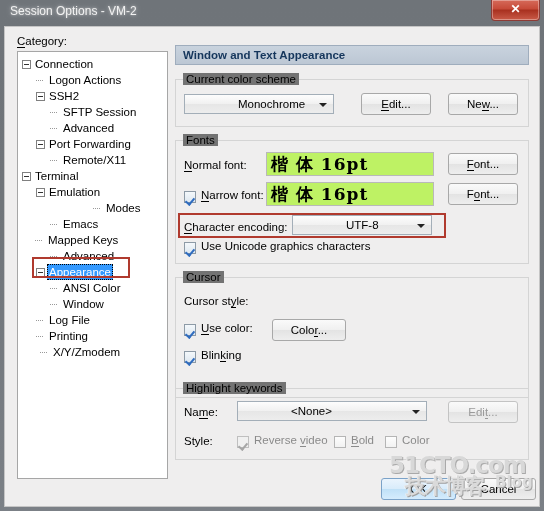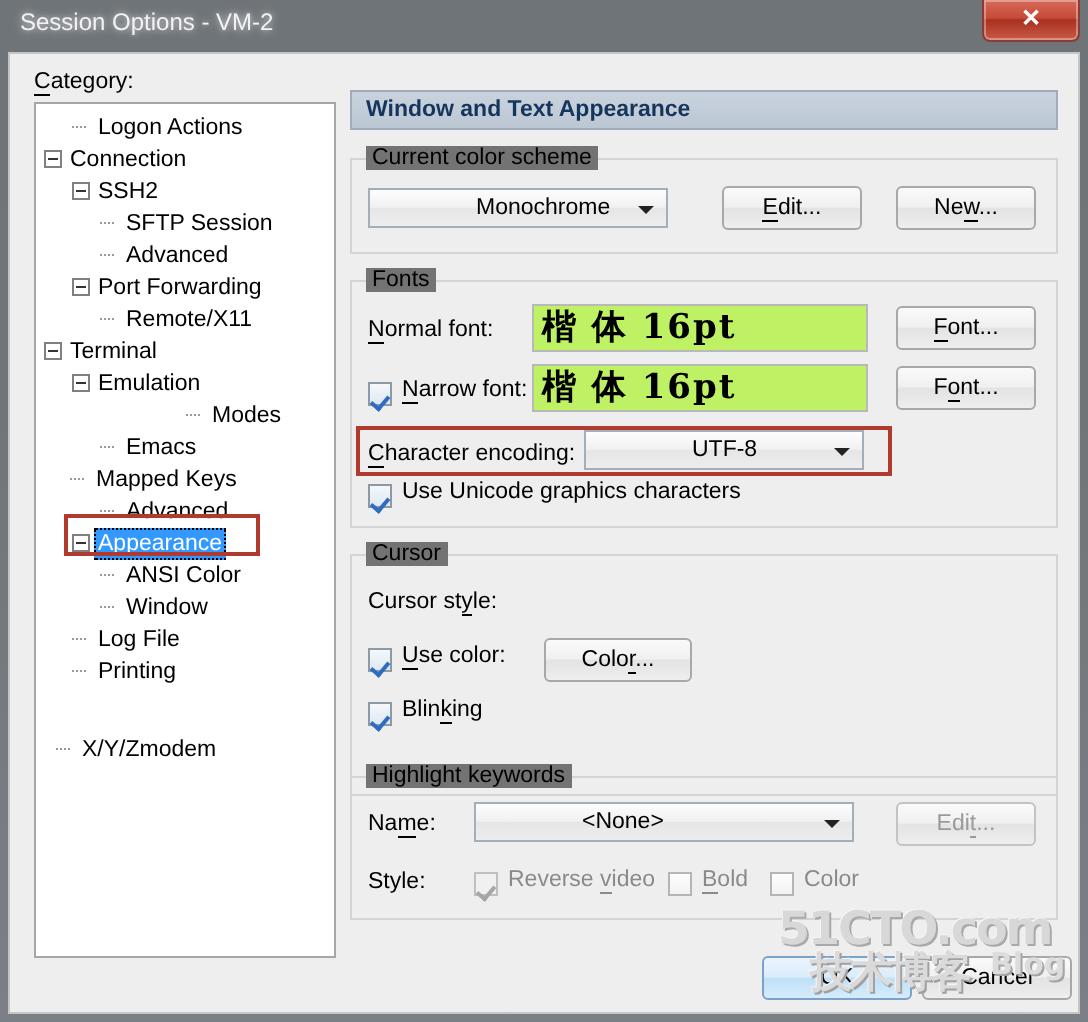--- a/index.html
+++ b/index.html
@@ -354,39 +354,39 @@
       <div class="glyph">✕</div>
     </div>
   </div>
 
   <div id="client">
 
     <div id="category-label"><u>C</u>ategory:</div>
 
     <div id="tree-panel">
       <div id="tree-nodes" style="position:relative; padding-top:4px;">
+          <div class="tnode" style="padding-left: 4px;"><span class="expander"></span><span class="tlabel">Connection</span></div>
           <div class="tnode" style="padding-left: 18px;"><span class="dots"></span><span class="tlabel">Logon Actions</span></div>
-          <div class="tnode" style="padding-left: 4px;"><span class="expander"></span><span class="tlabel">Connection</span></div>
           <div class="tnode" style="padding-left: 18px;"><span class="expander"></span><span class="tlabel">SSH2</span></div>
           <div class="tnode" style="padding-left: 32px;"><span class="dots"></span><span class="tlabel">SFTP Session</span></div>
           <div class="tnode" style="padding-left: 32px;"><span class="dots"></span><span class="tlabel">Advanced</span></div>
           <div class="tnode" style="padding-left: 18px;"><span class="expander"></span><span class="tlabel">Port Forwarding</span></div>
           <div class="tnode" style="padding-left: 32px;"><span class="dots"></span><span class="tlabel">Remote/X11</span></div>
           <div class="tnode" style="padding-left: 4px;"><span class="expander"></span><span class="tlabel">Terminal</span></div>
           <div class="tnode" style="padding-left: 18px;"><span class="expander"></span><span class="tlabel">Emulation</span></div>
           <div class="tnode" style="padding-left: 32px; margin-left: 43px;"><span class="dots"></span><span class="tlabel">Modes</span></div>
           <div class="tnode" style="padding-left: 32px;"><span class="dots"></span><span class="tlabel">Emacs</span></div>
           <div class="tnode" style="padding-left: 17px;"><span class="dots"></span><span class="tlabel">Mapped Keys</span></div>
           <div class="tnode" style="padding-left: 32px;"><span class="dots"></span><span class="tlabel">Advanced</span></div>
           <div class="tnode selected" style="padding-left: 18px;"><span class="expander"></span><span class="tlabel">Appearance</span></div>
           <div class="tnode" style="padding-left: 32px;"><span class="dots"></span><span class="tlabel">ANSI Color</span></div>
           <div class="tnode" style="padding-left: 32px;"><span class="dots"></span><span class="tlabel">Window</span></div>
           <div class="tnode" style="padding-left: 18px;"><span class="dots"></span><span class="tlabel">Log File</span></div>
           <div class="tnode" style="padding-left: 18px;"><span class="dots"></span><span class="tlabel">Printing</span></div>
-          <div class="tnode" style="padding-left: 10px; margin-top: 23px;"><span class="dots"></span><span class="tlabel">X/Y/Zmodem</span></div>
+          <div class="tnode" style="padding-left: 22px;"><span class="dots"></span><span class="tlabel">X/Y/Zmodem</span></div>
         </div>
     </div>
 
     <div id="right-pane">
 
       <div id="pane-header">
         <span>Window and Text Appearance</span>
       </div>
 
       <div class="group" style="left:0px; top:34px; width:354px; height:48px;">

